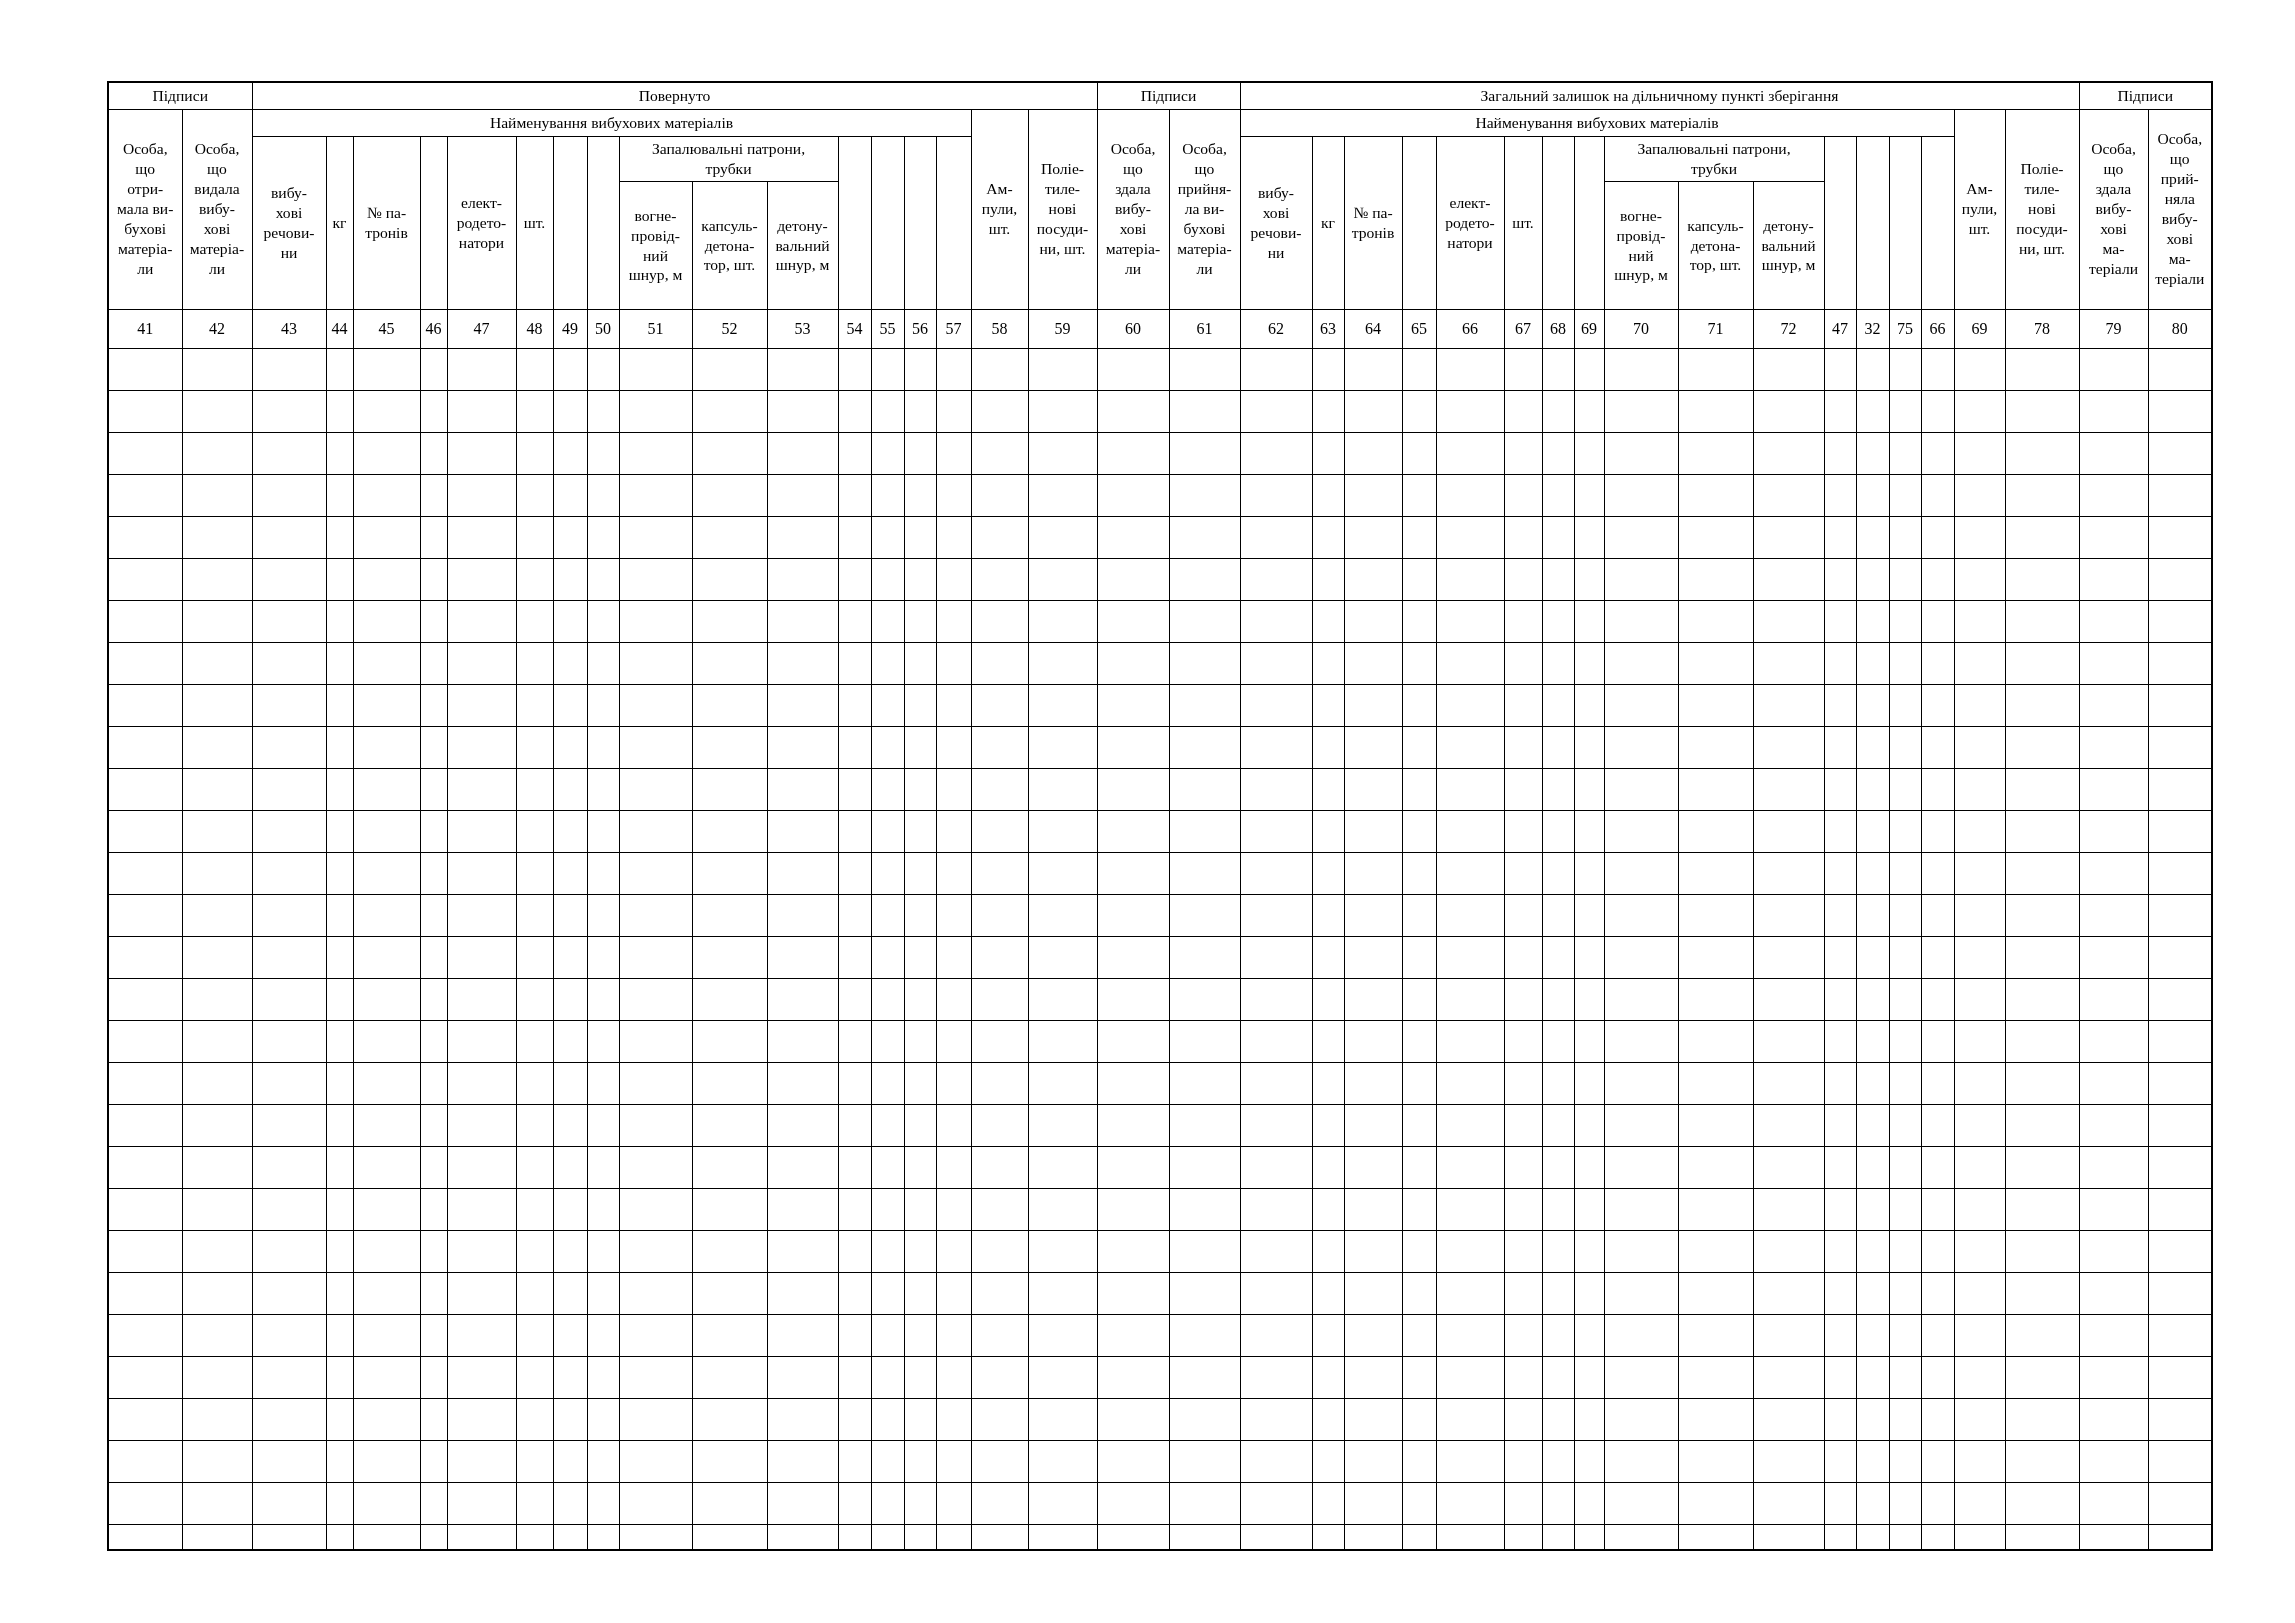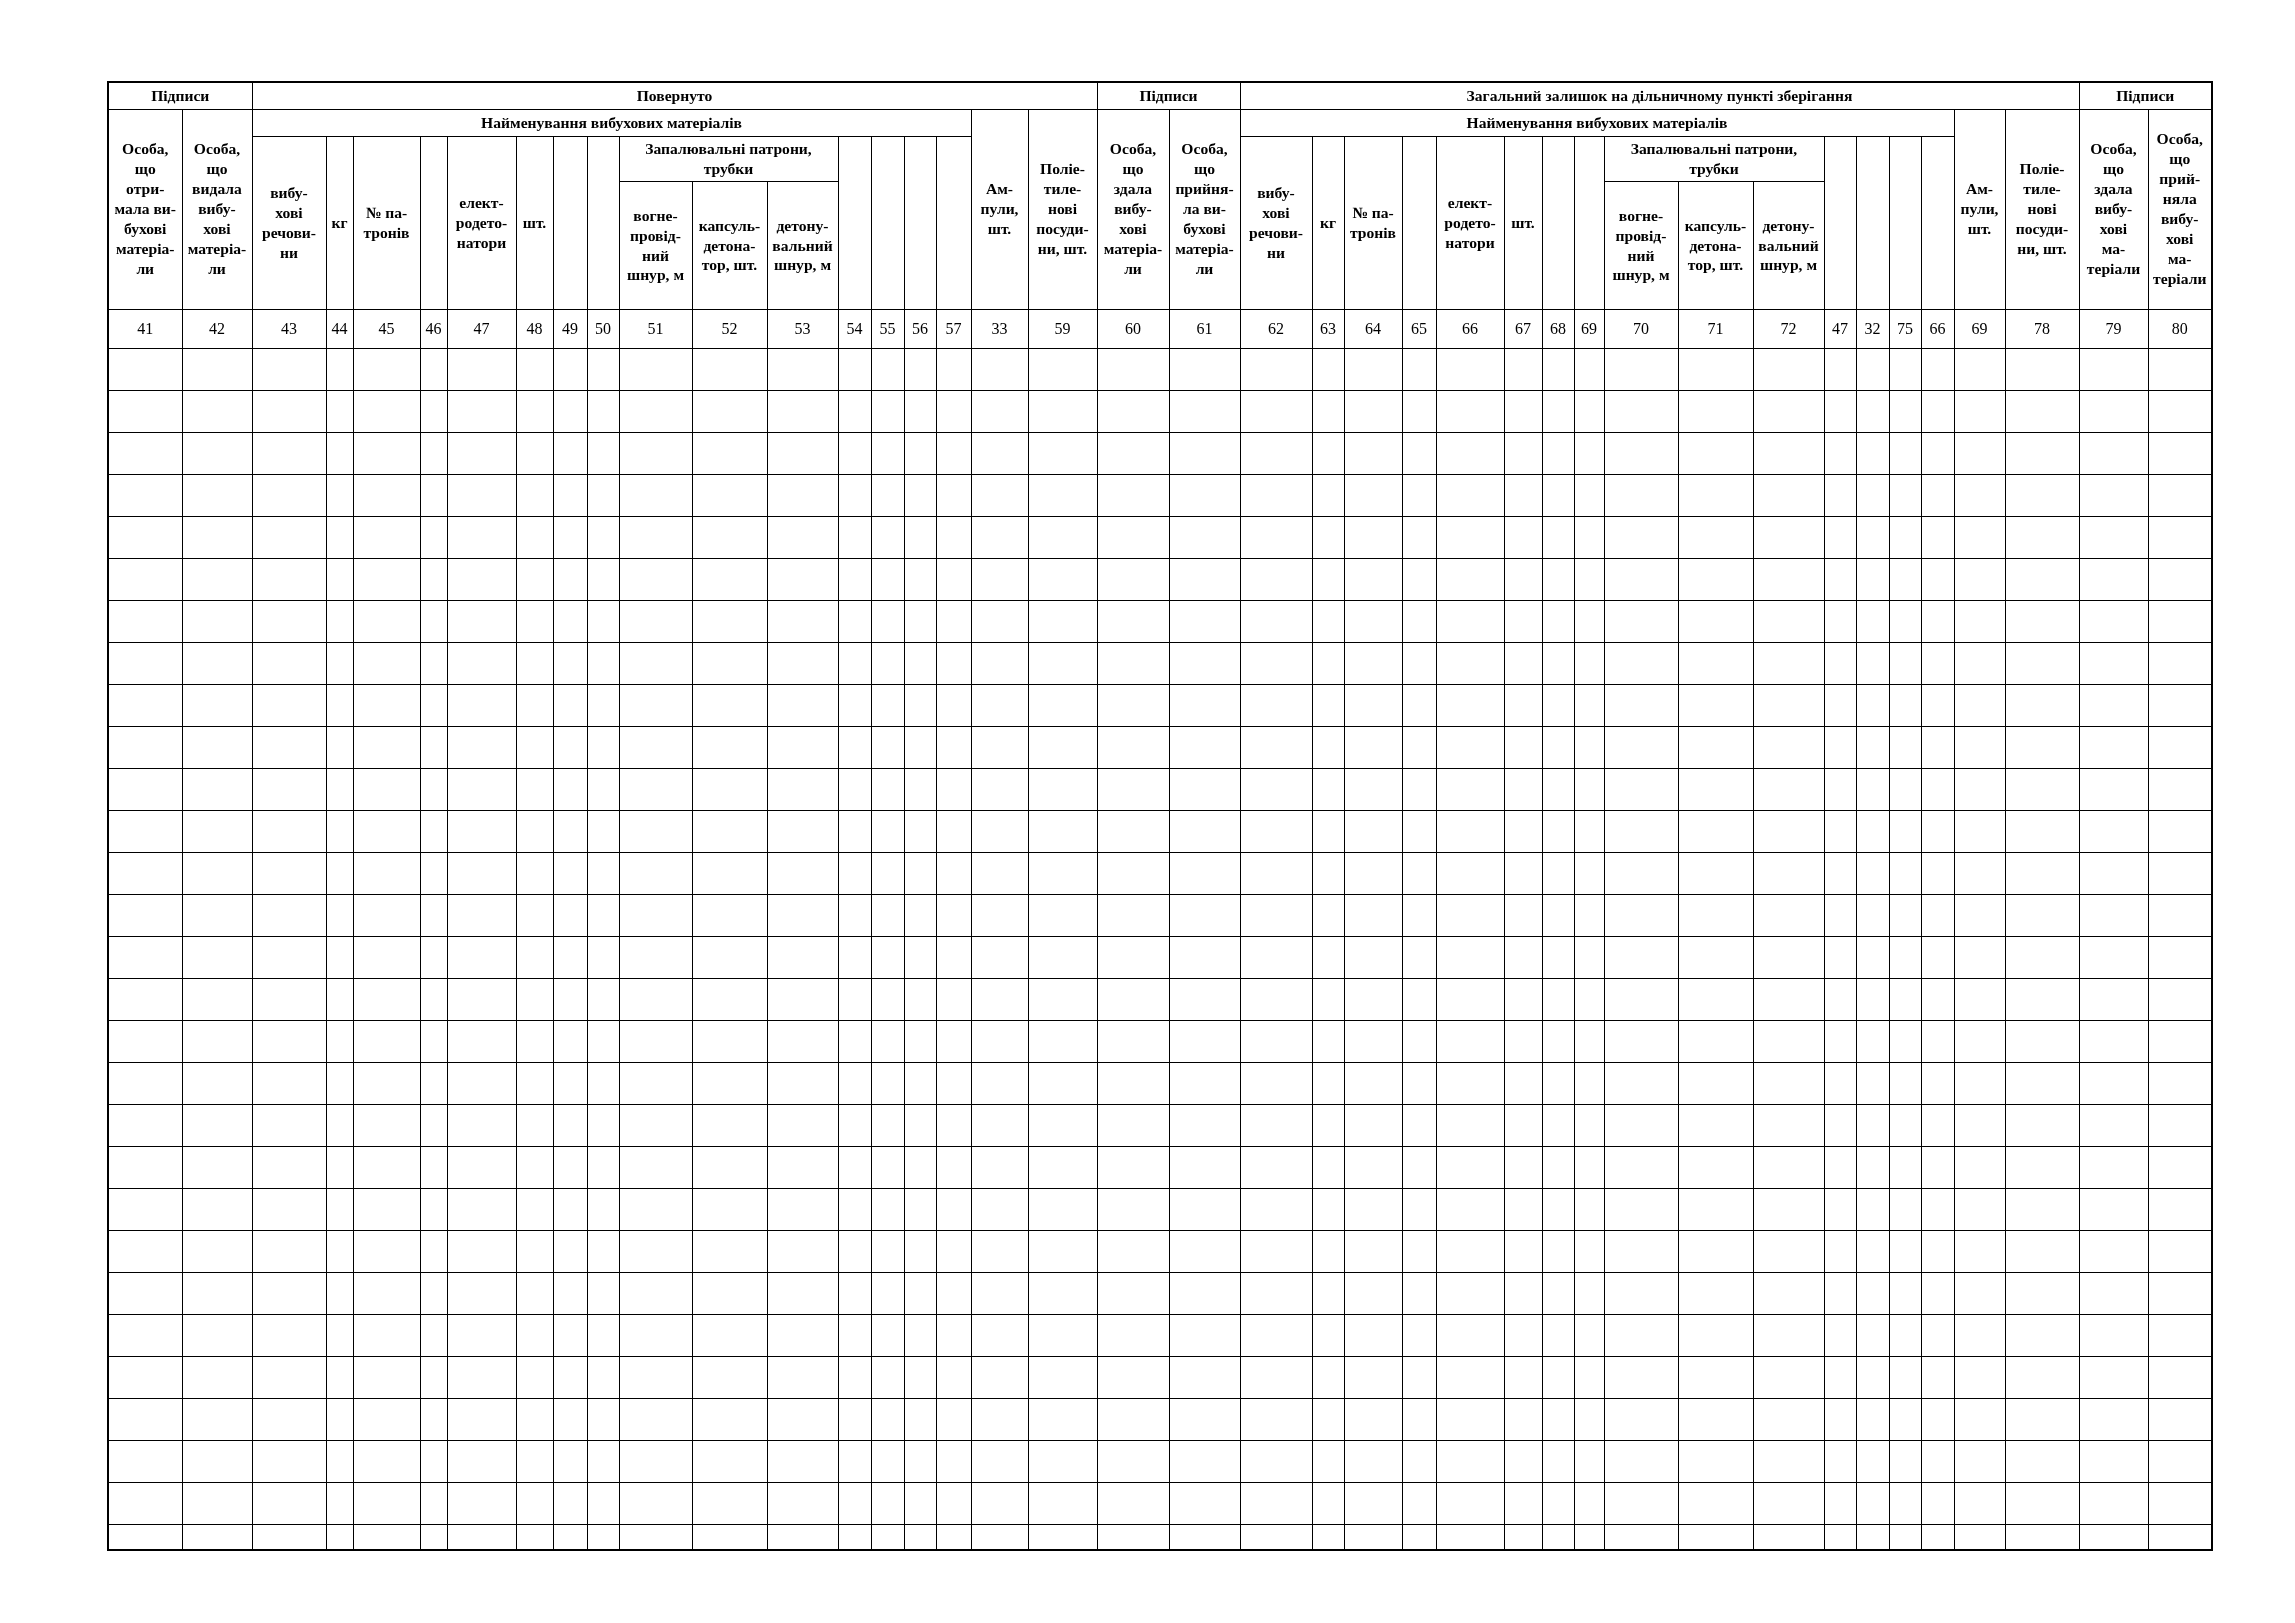--- a/index.html
+++ b/index.html
@@ -16,21 +16,21 @@
     border-collapse: collapse;
     table-layout: fixed;
     border: 2.8px solid #000000;
   }
   th, td {
     border: 1.8px solid #000000;
     padding: 0;
     overflow: hidden;
   }
   th {
-    font-weight: bold;
+    font-weight: normal;
     font-size: 15.6px;
     line-height: 1.28;
     text-align: center;
     vertical-align: middle;
     white-space: pre-line;
   }
   td {
     font-size: 16px;
     text-align: center;
     vertical-align: middle;
@@ -235,21 +235,21 @@
         <td>48</td>
         <td>49</td>
         <td>50</td>
         <td>51</td>
         <td>52</td>
         <td>53</td>
         <td>54</td>
         <td>55</td>
         <td>56</td>
         <td>57</td>
-        <td>33</td>
+        <td>58</td>
         <td>59</td>
         <td>60</td>
         <td>61</td>
         <td>62</td>
         <td>63</td>
         <td>64</td>
         <td>65</td>
         <td>66</td>
         <td>67</td>
         <td>68</td>

